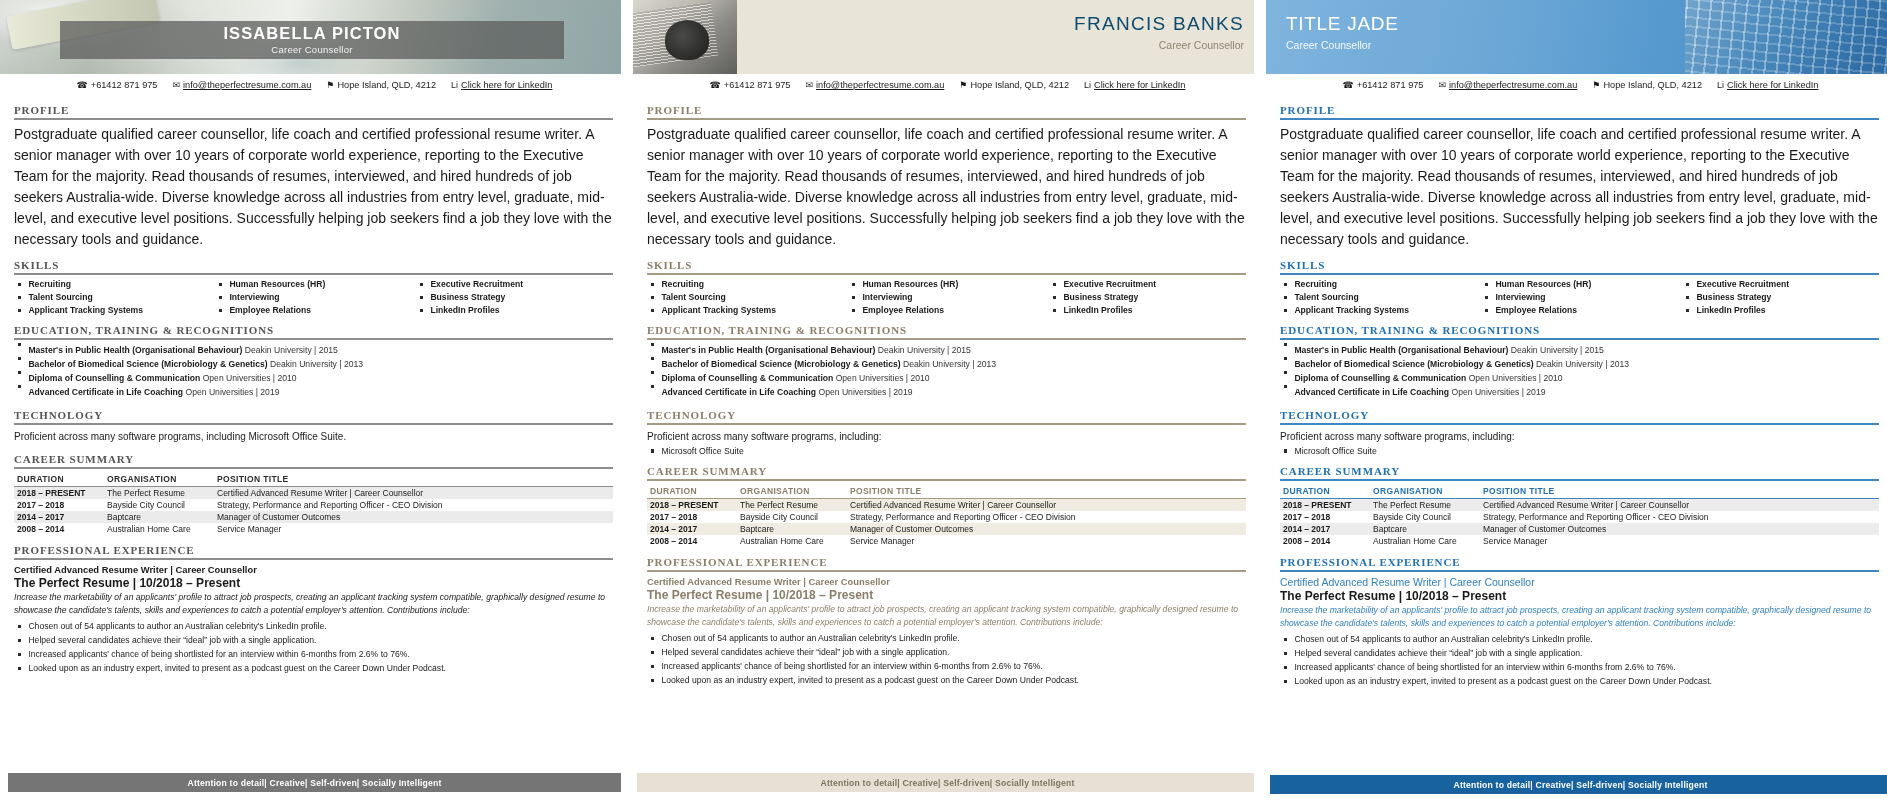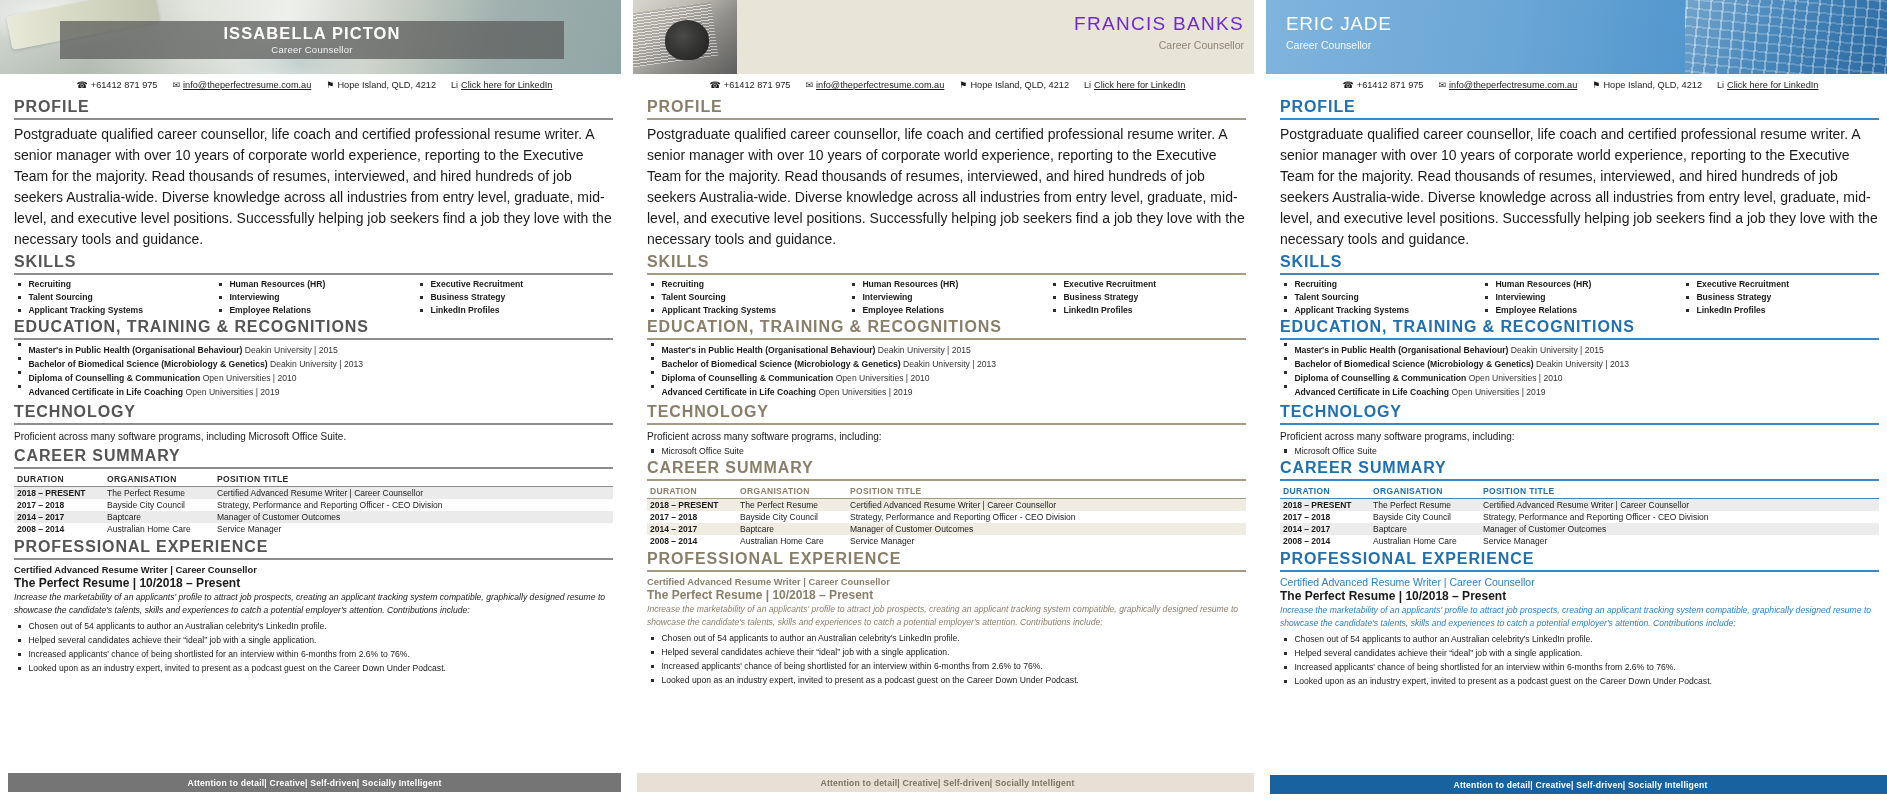--- a/index.html
+++ b/index.html
@@ -109,21 +109,21 @@
     background: radial-gradient(circle at 40% 40%, #4a4a48 0%, #2e2e2d 60%, #1d1d1c 100%);
     border-radius: 50% 50% 44% 44%;
   }
   .nameplate-2 {
     position: absolute;
     right: 18px; top: 14px;
     text-align: right;
     z-index: 4;
   }
   .nameplate-2 .nm {
-    color: #6d28d9;
+    color: #0c4a6e;
     font-size: 19px;
     letter-spacing: 1.3px;
     line-height: 1.1;
   }
   .nameplate-2 .rl {
     color: #8e8573;
     font-size: 10.5px;
     margin-top: 4px;
   }
 
@@ -178,25 +178,26 @@
   .contact a, .contact .lnk {
     color: #1a1a1a;
     text-decoration: underline;
     cursor: pointer;
   }
 
   
   .body { padding: 2px 16px 0 14px; }
 
   .sec-h {
-    font-size: 16px;
+    font-size: 11px;
     font-weight: bold;
     letter-spacing: 0.9px;
-    margin-top: 3px;
+    margin-top: 9px;
     margin-bottom: 2px;
+    font-family: Liberation Serif, serif;
   }
   .sec-rule {
     height: 2px;
     margin-bottom: 4px;
   }
   .para {
     font-size: 14px;
     line-height: 1.50;
     color: #1a1a1a;
     text-align: left;
@@ -644,21 +645,21 @@
           </div>
         </div>
         <div class="footer">Attention to detail| Creative| Self-driven| Socially Intelligent</div>
       </div>
     </div>
     <div class="resume t3">
       <div class="resume-inner">
         <div class="banner banner-3">
           <div class="photo"></div>
           <div class="nameplate-3">
-            <div class="nm">ERIC JADE</div>
+            <div class="nm">TITLE JADE</div>
             <div class="rl">Career Counsellor</div>
           </div>
         </div>
         <div class="contact">
           <span class="ci">
             <span class="gl">☎</span>
             <span>+61412 871 975</span>
           </span>
           <span class="ci">
             <span class="gl">✉</span>

